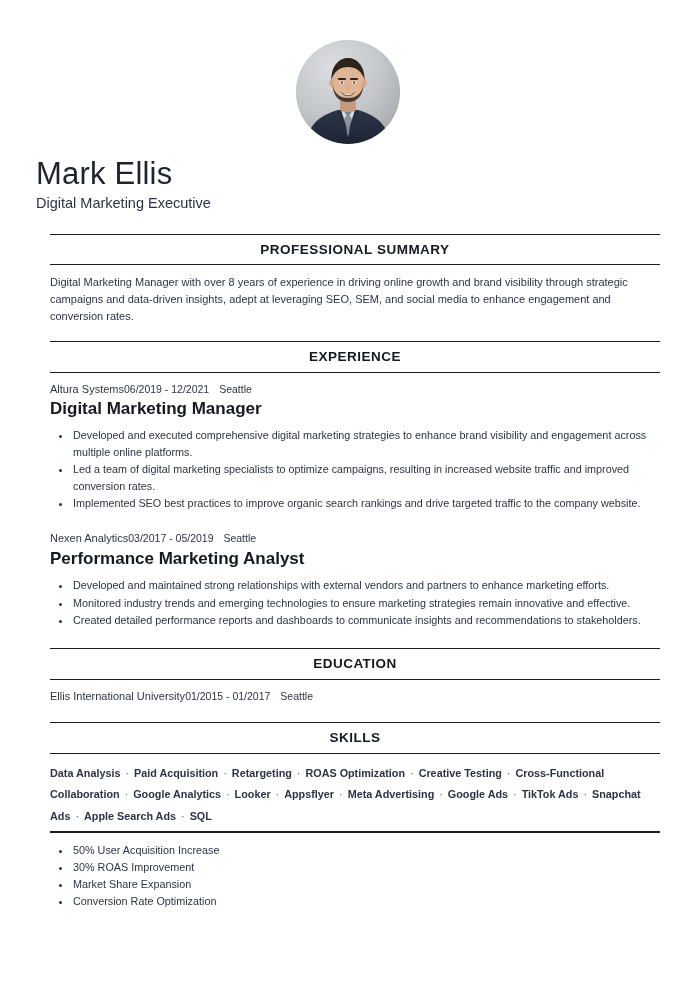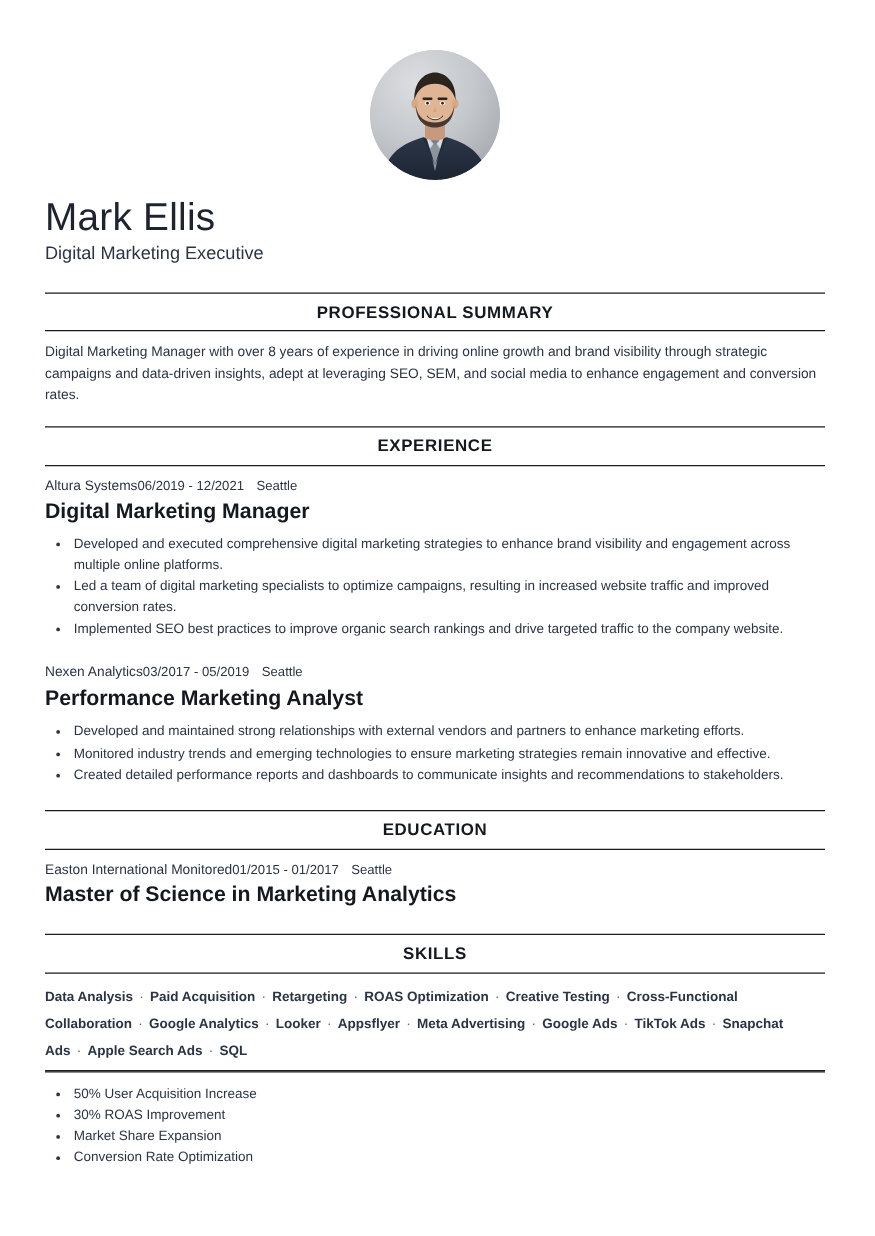--- a/index.html
+++ b/index.html
@@ -60,21 +60,21 @@
     margin-top: 9px;
     letter-spacing: 0.1px;
   }
   .contact .sep {
     display: inline-block;
     padding: 0 5px;
     color: #2b3445;
   }
 
   
-  .section { margin-top: 0; }
+  .section { margin-top: 0; margin-left: 14px; }
   .rule-top {
     border-top: 1.6px solid #1b1b1b;
     margin: 0;
   }
   .rule-bottom {
     border-top: 1.6px solid #1b1b1b;
     margin: 0;
   }
   .section-title {
     text-align: center;
@@ -291,27 +291,26 @@
     </div>
   </div>
 
   <div class="section">
     <div class="rule-top"></div>
     <div class="section-title">EDUCATION</div>
     <div class="rule-bottom"></div>
     <div class="section-body">
       <div class="entry">
         <div class="entry-top">
-          <div class="org">Easton International Monitored</div>
+          <div class="org">Ellis International University</div>
           <div class="meta">
             <span>01/2015 - 01/2017</span>
             <span class="loc">Seattle</span>
           </div>
         </div>
-        <div class="title">Master of Science in Marketing Analytics</div>
       </div>
       <div class="entry-spacer-lg"></div>
     </div>
   </div>
 
   <div class="section">
     <div class="rule-top"></div>
     <div class="section-title">SKILLS</div>
     <div class="rule-bottom"></div>
     <div class="section-body">

